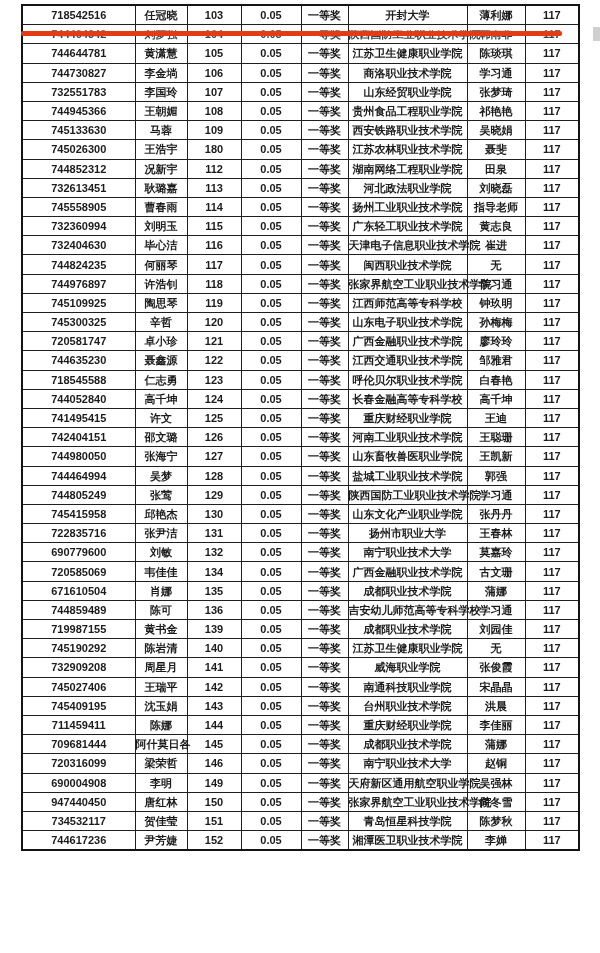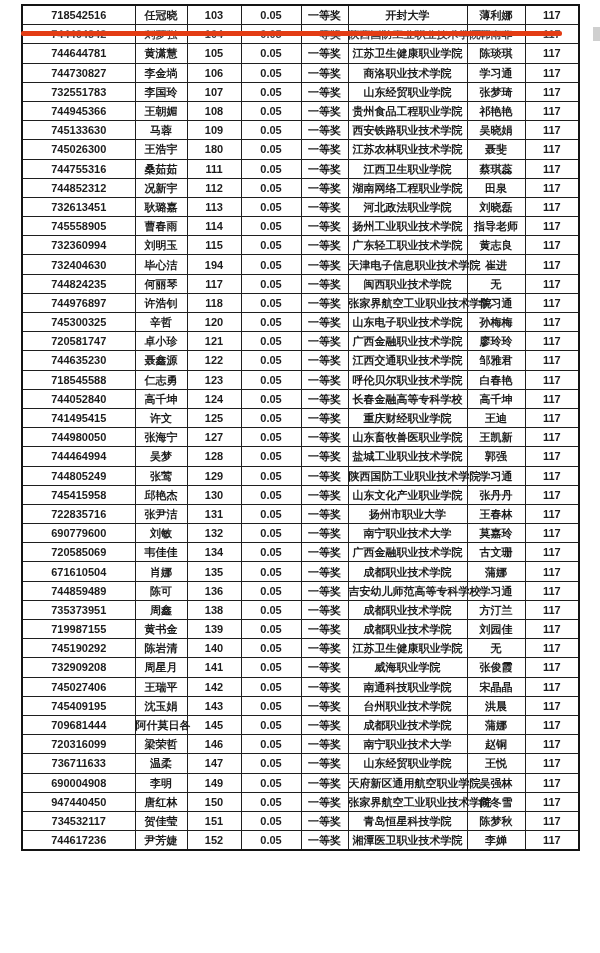--- a/index.html
+++ b/index.html
@@ -157,30 +157,20 @@
           <td><span>745026300</span></td>
           <td><span>王浩宇</span></td>
           <td><span>180</span></td>
           <td><span>0.05</span></td>
           <td><span>一等奖</span></td>
           <td><span>江苏农林职业技术学院</span></td>
           <td><span>聂斐</span></td>
           <td><span>117</span></td>
         </tr>
         <tr>
-          <td><span>744755316</span></td>
-          <td><span>桑茹茹</span></td>
-          <td><span>111</span></td>
-          <td><span>0.05</span></td>
-          <td><span>一等奖</span></td>
-          <td><span>江西卫生职业学院</span></td>
-          <td><span>蔡琪蕊</span></td>
-          <td><span>117</span></td>
-        </tr>
-        <tr>
           <td><span>744852312</span></td>
           <td><span>况新宇</span></td>
           <td><span>112</span></td>
           <td><span>0.05</span></td>
           <td><span>一等奖</span></td>
           <td><span>湖南网络工程职业学院</span></td>
           <td><span>田泉</span></td>
           <td><span>117</span></td>
         </tr>
         <tr>
@@ -209,21 +199,21 @@
           <td><span>115</span></td>
           <td><span>0.05</span></td>
           <td><span>一等奖</span></td>
           <td><span>广东轻工职业技术学院</span></td>
           <td><span>黄志良</span></td>
           <td><span>117</span></td>
         </tr>
         <tr>
           <td><span>732404630</span></td>
           <td><span>毕心洁</span></td>
-          <td><span>194</span></td>
+          <td><span>116</span></td>
           <td><span>0.05</span></td>
           <td><span>一等奖</span></td>
           <td><span>天津电子信息职业技术学院</span></td>
           <td><span>崔进</span></td>
           <td><span>117</span></td>
         </tr>
         <tr>
           <td><span>744824235</span></td>
           <td><span>何丽琴</span></td>
           <td><span>117</span></td>
@@ -237,20 +227,30 @@
           <td><span>744976897</span></td>
           <td><span>许浩钊</span></td>
           <td><span>118</span></td>
           <td><span>0.05</span></td>
           <td><span>一等奖</span></td>
           <td><span>张家界航空工业职业技术学院</span></td>
           <td><span>学习通</span></td>
           <td><span>117</span></td>
         </tr>
         <tr>
+          <td><span>745109925</span></td>
+          <td><span>陶思琴</span></td>
+          <td><span>119</span></td>
+          <td><span>0.05</span></td>
+          <td><span>一等奖</span></td>
+          <td><span>江西师范高等专科学校</span></td>
+          <td><span>钟玖明</span></td>
+          <td><span>117</span></td>
+        </tr>
+        <tr>
           <td><span>745300325</span></td>
           <td><span>辛哲</span></td>
           <td><span>120</span></td>
           <td><span>0.05</span></td>
           <td><span>一等奖</span></td>
           <td><span>山东电子职业技术学院</span></td>
           <td><span>孙梅梅</span></td>
           <td><span>117</span></td>
         </tr>
         <tr>
@@ -297,20 +297,30 @@
           <td><span>741495415</span></td>
           <td><span>许文</span></td>
           <td><span>125</span></td>
           <td><span>0.05</span></td>
           <td><span>一等奖</span></td>
           <td><span>重庆财经职业学院</span></td>
           <td><span>王迪</span></td>
           <td><span>117</span></td>
         </tr>
         <tr>
+          <td><span>742404151</span></td>
+          <td><span>邵文璐</span></td>
+          <td><span>126</span></td>
+          <td><span>0.05</span></td>
+          <td><span>一等奖</span></td>
+          <td><span>河南工业职业技术学院</span></td>
+          <td><span>王聪珊</span></td>
+          <td><span>117</span></td>
+        </tr>
+        <tr>
           <td><span>744980050</span></td>
           <td><span>张海宁</span></td>
           <td><span>127</span></td>
           <td><span>0.05</span></td>
           <td><span>一等奖</span></td>
           <td><span>山东畜牧兽医职业学院</span></td>
           <td><span>王凯新</span></td>
           <td><span>117</span></td>
         </tr>
         <tr>
@@ -387,30 +397,20 @@
           <td><span>744859489</span></td>
           <td><span>陈可</span></td>
           <td><span>136</span></td>
           <td><span>0.05</span></td>
           <td><span>一等奖</span></td>
           <td><span>吉安幼儿师范高等专科学校</span></td>
           <td><span>学习通</span></td>
           <td><span>117</span></td>
         </tr>
         <tr>
-          <td><span>735373951</span></td>
-          <td><span>周鑫</span></td>
-          <td><span>138</span></td>
-          <td><span>0.05</span></td>
-          <td><span>一等奖</span></td>
-          <td><span>成都职业技术学院</span></td>
-          <td><span>方汀兰</span></td>
-          <td><span>117</span></td>
-        </tr>
-        <tr>
           <td><span>719987155</span></td>
           <td><span>黄书金</span></td>
           <td><span>139</span></td>
           <td><span>0.05</span></td>
           <td><span>一等奖</span></td>
           <td><span>成都职业技术学院</span></td>
           <td><span>刘园佳</span></td>
           <td><span>117</span></td>
         </tr>
         <tr>
@@ -447,47 +447,47 @@
           <td><span>745409195</span></td>
           <td><span>沈玉娟</span></td>
           <td><span>143</span></td>
           <td><span>0.05</span></td>
           <td><span>一等奖</span></td>
           <td><span>台州职业技术学院</span></td>
           <td><span>洪晨</span></td>
           <td><span>117</span></td>
         </tr>
         <tr>
+          <td><span>711459411</span></td>
+          <td><span>陈娜</span></td>
+          <td><span>144</span></td>
+          <td><span>0.05</span></td>
+          <td><span>一等奖</span></td>
+          <td><span>重庆财经职业学院</span></td>
+          <td><span>李佳丽</span></td>
+          <td><span>117</span></td>
+        </tr>
+        <tr>
           <td><span>709681444</span></td>
           <td><span>阿什莫日各</span></td>
           <td><span>145</span></td>
           <td><span>0.05</span></td>
           <td><span>一等奖</span></td>
           <td><span>成都职业技术学院</span></td>
           <td><span>蒲娜</span></td>
           <td><span>117</span></td>
         </tr>
         <tr>
           <td><span>720316099</span></td>
           <td><span>梁荣哲</span></td>
           <td><span>146</span></td>
           <td><span>0.05</span></td>
           <td><span>一等奖</span></td>
           <td><span>南宁职业技术大学</span></td>
           <td><span>赵铜</span></td>
-          <td><span>117</span></td>
-        </tr>
-        <tr>
-          <td><span>736711633</span></td>
-          <td><span>温柔</span></td>
-          <td><span>147</span></td>
-          <td><span>0.05</span></td>
-          <td><span>一等奖</span></td>
-          <td><span>山东经贸职业学院</span></td>
-          <td><span>王悦</span></td>
           <td><span>117</span></td>
         </tr>
         <tr>
           <td><span>690004908</span></td>
           <td><span>李明</span></td>
           <td><span>149</span></td>
           <td><span>0.05</span></td>
           <td><span>一等奖</span></td>
           <td><span>天府新区通用航空职业学院</span></td>
           <td><span>吴强林</span></td>

